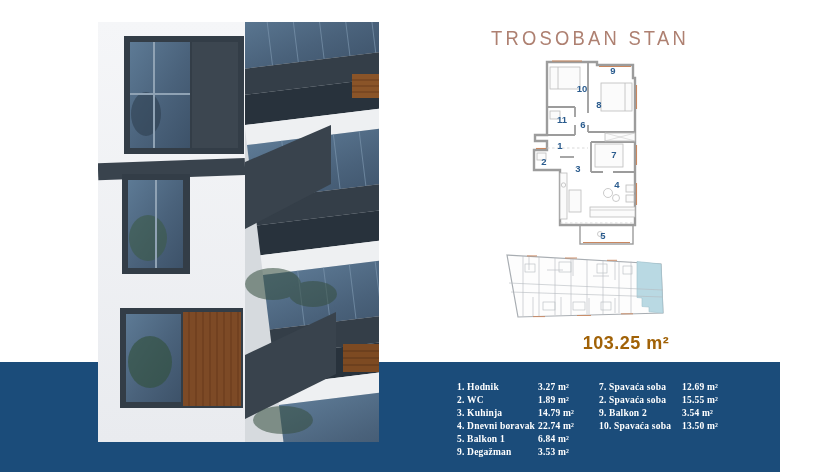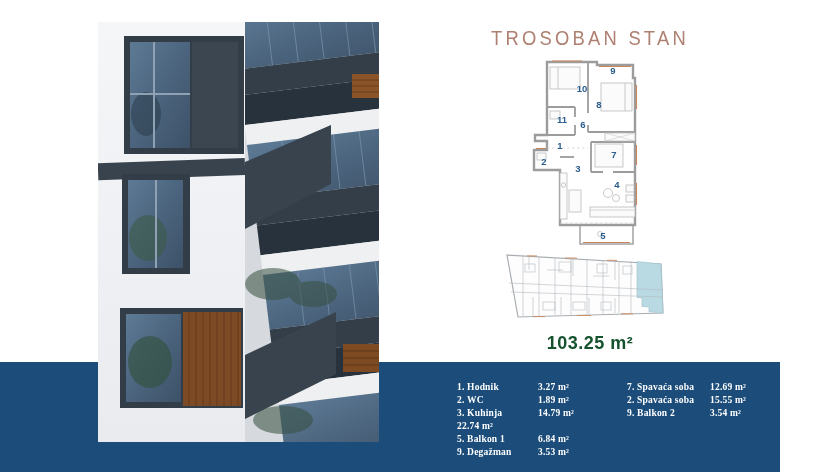--- a/index.html
+++ b/index.html
@@ -14,21 +14,21 @@
   .floorplan{position:absolute;left:500px;top:57px;width:180px;height:190px;z-index:3;}
   .siteplan{position:absolute;left:503px;top:250px;width:170px;height:75px;z-index:3;}
   .area{position:absolute;left:380px;top:333px;width:420px;text-align:center;
         font-size:18px;font-weight:700;letter-spacing:.5px;color:#1d4d7c;z-index:3;}
   .legend{position:absolute;top:381px;z-index:4;color:#ffffff;font-size:9.5px;font-weight:700;
           line-height:13.1px;letter-spacing:.2px;}
   .legend-left{left:457px;}
   .legend-right{left:599px;}
   .lrow{display:flex;font-family:Liberation Serif, serif;}
   .legend-left .lname{width:81px;}
-  .legend-right .lname{width:83px;margin-left:28px;}
+  .legend-right .lname{width:83px;}
   .lval{white-space:nowrap;}
   .floorplan text{font:700 9.5px "Liberation Sans",sans-serif;fill:#2b5c8e;text-anchor:middle;}
   .plan-wall{stroke:#9c9c9c;fill:none;}
   .plan-accent{stroke:#c9875f;stroke-width:1.1;fill:none;}
   .plan-furn{stroke:#bcbcbc;stroke-width:.8;fill:#fbfbfb;}
 </style>
 </head>
 <body>
 
 <div class="page">
@@ -211,36 +211,37 @@
         <rect x="40" y="52" width="12" height="8"></rect>
         <rect x="70" y="52" width="12" height="8"></rect>
         <rect x="98" y="52" width="10" height="8"></rect>
       </g>
       <g stroke="#c9875f" stroke-width=".9">
         <path d="M24,5.9 H34 M62,8 H74 M104,10.3 H114 M30,66.6 H42 M74,65.5 H88 M118,63.8 H130"></path>
       </g>
     </svg>
   </div>
 
-  <div class="area" style="color: #14532d;">103.25 m²</div>
+  <div class="area" style="color: #a16207; padding-left: 36px;">103.25 m²</div>
 
   <div class="legend legend-left">
       <div class="lrow">
         <span class="lname">1. Hodnik</span>
         <span class="lval">3.27 m²</span>
       </div>
       <div class="lrow">
         <span class="lname">2. WC</span>
         <span class="lval">1.89 m²</span>
       </div>
       <div class="lrow">
         <span class="lname">3. Kuhinja</span>
         <span class="lval">14.79 m²</span>
       </div>
       <div class="lrow">
+        <span class="lname">4. Dnevni boravak</span>
         <span class="lval">22.74 m²</span>
       </div>
       <div class="lrow">
         <span class="lname">5. Balkon 1</span>
         <span class="lval">6.84 m²</span>
       </div>
       <div class="lrow">
         <span class="lname">9. Degažman</span>
         <span class="lval">3.53 m²</span>
       </div>
@@ -251,15 +252,19 @@
         <span class="lval">12.69 m²</span>
       </div>
       <div class="lrow">
         <span class="lname">2. Spavaća soba</span>
         <span class="lval">15.55 m²</span>
       </div>
       <div class="lrow">
         <span class="lname">9. Balkon 2</span>
         <span class="lval">3.54 m²</span>
       </div>
+      <div class="lrow">
+        <span class="lname">10. Spavaća soba</span>
+        <span class="lval">13.50 m²</span>
+      </div>
     </div>
 
 </div>
 
 </body></html>

